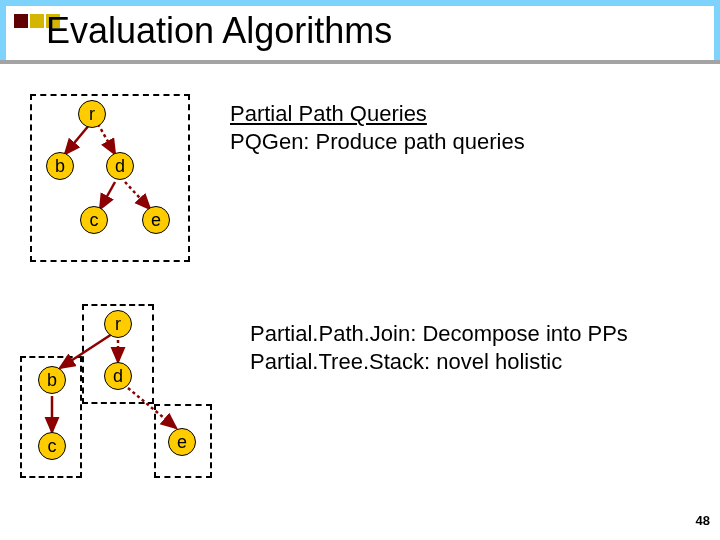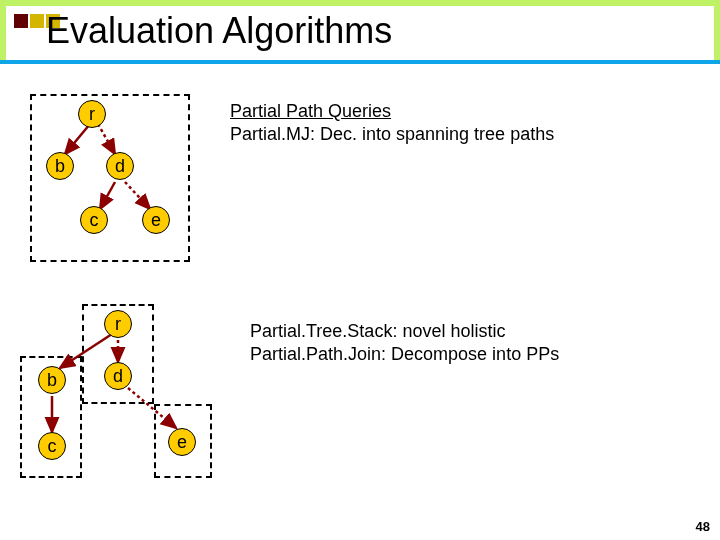--- a/index.html
+++ b/index.html
@@ -5,23 +5,23 @@
   * { margin: 0; padding: 0; box-sizing: border-box; }
   body {
     width: 720px;
     height: 540px;
     background: #fff;
     font-family: Arial, Helvetica, sans-serif;
     position: relative;
     overflow: hidden;
   }
   .title-bar {
-    background: #bef264;
+    background: #7dd3fc;
     height: 64px;
-    border-bottom: 4px solid #0ea5e9;
+    border-bottom: 4px solid #a3a3a3;
     position: relative;
   }
   .title-bar::before {
     content: "";
     position: absolute;
     left: 6px; top: 6px; right: 6px; bottom: 0;
     background: #fff;
   }
   .squares {
     position: absolute;
@@ -49,21 +49,21 @@
     align-items: flex-start;
     gap: 30px;
     padding-left: 20px;
     margin-bottom: 40px;
   }
   .diagram {
     position: relative;
     flex-shrink: 0;
   }
   .text-block {
-    font-size: 18px;
+    font-size: 22px;
     line-height: 1.25;
     padding-top: 6px;
   }
   .text-block .hdr {
     text-decoration: underline;
   }
   .node {
     position: absolute;
     width: 28px; height: 28px;
     border-radius: 50%;
@@ -81,21 +81,21 @@
     border: 2px dashed #000;
   }
   svg.edges {
     position: absolute;
     left: 0; top: 0;
     z-index: 2;
   }
   .page-num {
     position: absolute;
     right: 10px;
-    bottom: 6px;
+    bottom: 12px;
     font-size: 13px;
     font-weight: bold;
   }
   .red { background: #600000; }
   .yel { background: #d4b500; }
 </style>
 </head>
 <body>
 
 <div class="title-bar">
@@ -124,21 +124,21 @@
         <line x1="105" y1="88" x2="130" y2="115" stroke="#8b0000" stroke-width="2.5" stroke-dasharray="3,3" marker-end="url(#ah1)"></line>
       </svg>
       <div class="node" style="left:58px;top:6px;">r</div>
       <div class="node" style="left:26px;top:58px;">b</div>
       <div class="node" style="left:86px;top:58px;">d</div>
       <div class="node" style="left:60px;top:112px;">c</div>
       <div class="node" style="left:122px;top:112px;">e</div>
     </div>
     <div class="text-block">
       <div class="hdr">Partial Path Queries</div>
-      <div>Partial.MJ: Dec. into spanning tree paths</div>
+      <div>PQGen: Produce path queries</div>
     </div>
   </div>
 
   <div class="row">
     <div class="diagram" style="width:200px;height:180px;">
       <div class="box" style="left:62px;top:0;width:72px;height:100px;"></div>
       <div class="box" style="left:0px;top:52px;width:62px;height:122px;"></div>
       <div class="box" style="left:134px;top:100px;width:58px;height:74px;"></div>
       <svg class="edges" width="200" height="180">
         <defs>
@@ -151,20 +151,20 @@
         <line x1="32" y1="92" x2="32" y2="128" stroke="#8b0000" stroke-width="2.5" marker-end="url(#ah2)"></line>
         <line x1="108" y1="84" x2="156" y2="124" stroke="#8b0000" stroke-width="2.5" stroke-dasharray="3,3" marker-end="url(#ah2)"></line>
       </svg>
       <div class="node" style="left:84px;top:6px;">r</div>
       <div class="node" style="left:18px;top:62px;">b</div>
       <div class="node" style="left:84px;top:58px;">d</div>
       <div class="node" style="left:18px;top:128px;">c</div>
       <div class="node" style="left:148px;top:124px;">e</div>
     </div>
     <div class="text-block" style="padding-top:16px;">
+      <div>Partial.Path.Join: Decompose into PPs</div>
       <div>Partial.Tree.Stack: novel holistic</div>
-      <div>Partial.Path.Join: Decompose into PPs</div>
     </div>
   </div>
 
 </div>
 
 <div class="page-num">48</div>
 
 </body></html>

